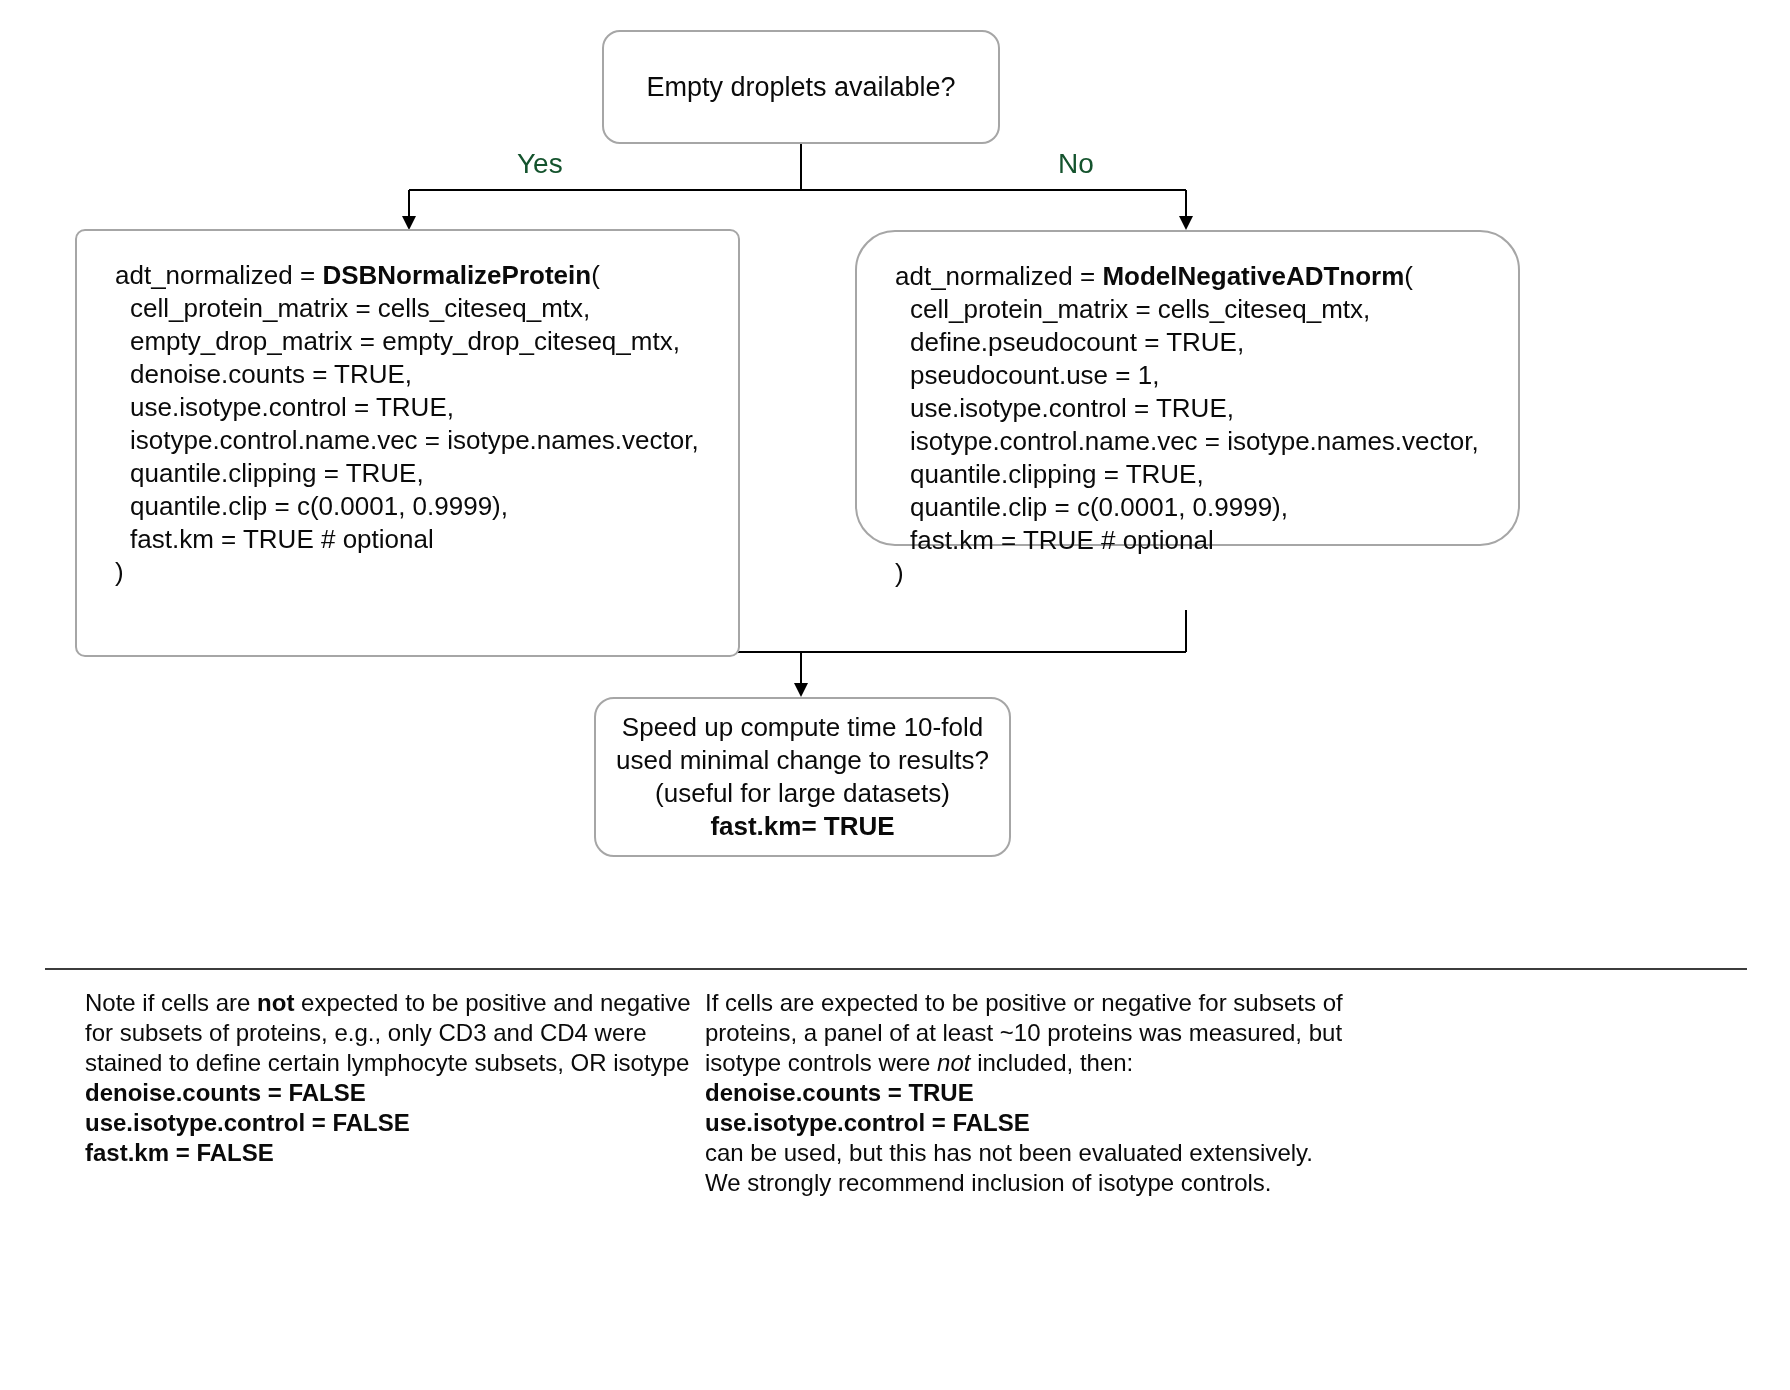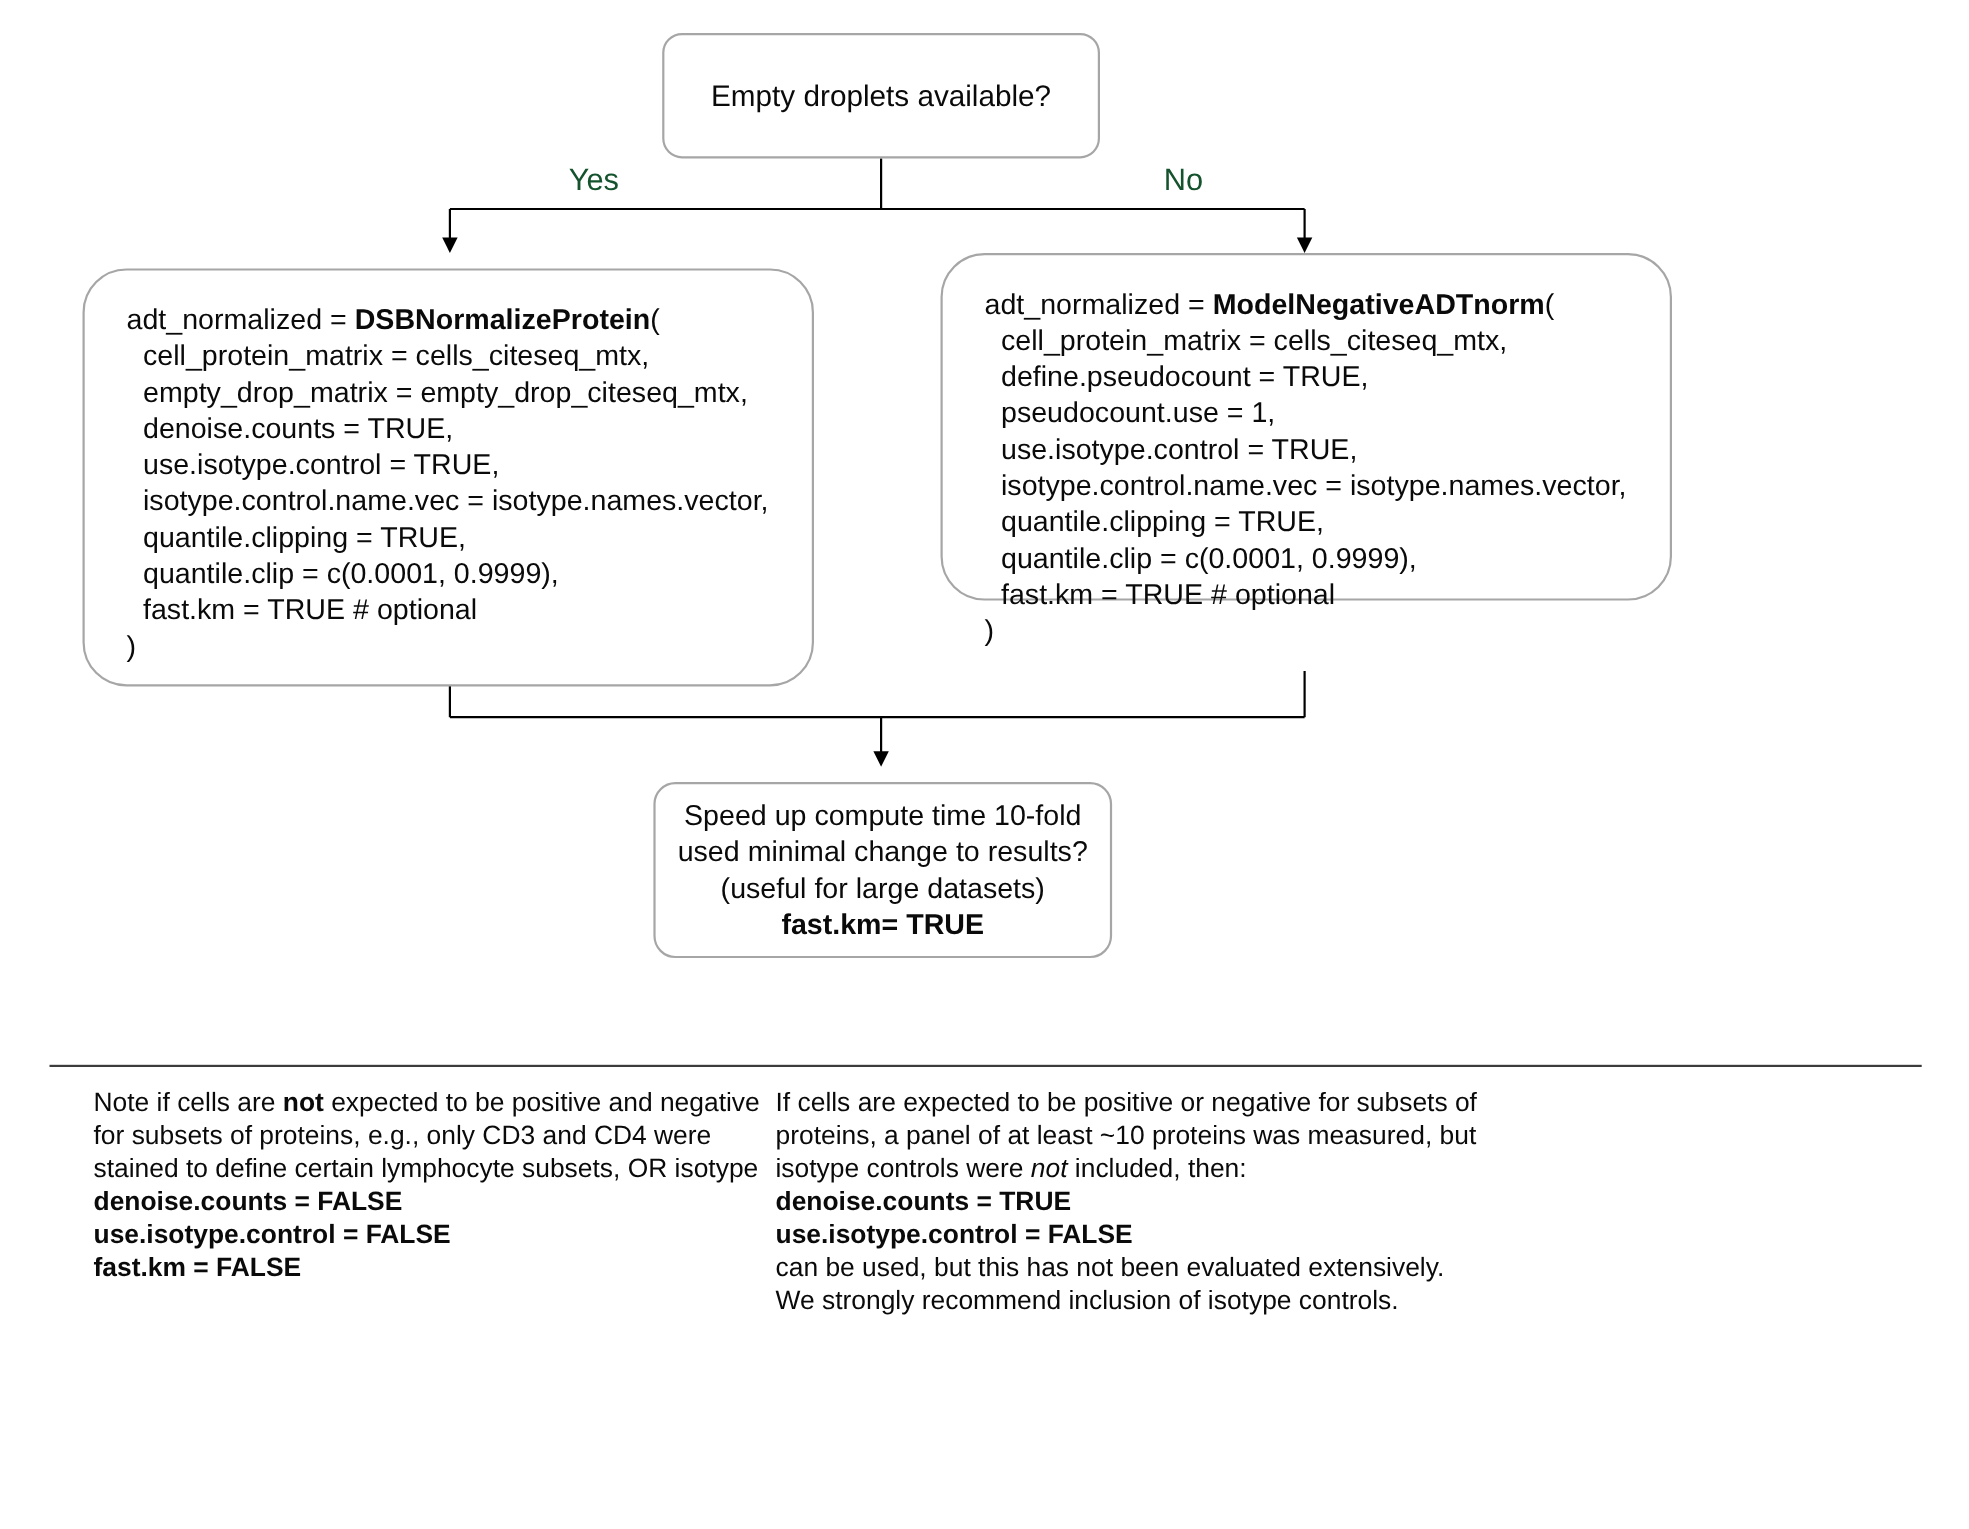--- a/index.html
+++ b/index.html
@@ -8,27 +8,27 @@
     position:relative; width:1790px; height:1390px; background:#ffffff;
     font-family:"Liberation Sans", sans-serif; color:#0a0a0a; overflow:hidden;
   }
   .connectors { position:absolute; left:0; top:0; width:1790px; height:1390px; pointer-events:none; }
   .box { position:absolute; background:#fff; border:2px solid #a6a6a6; }
   .decision {
     left:602px; top:30px; width:398px; height:114px; border-radius:18px;
     display:flex; align-items:center; justify-content:center; font-size:27px;
   }
   .code-box { border-radius:40px; padding:28px 18px 0 38px; font-size:26px; line-height:33px; }
-  .code-left  { left:75px;  top:244px; width:665px; height:380px; }
+  .code-left  { left:75px;  top:229px; width:665px; height:428px;border-radius:10px; }
   .code-right { left:855px; top:230px; width:665px; height:316px; }
   .code-line.arg { padding-left:15px; }
   .end-box {
     left:594px; top:697px; width:417px; height:160px; border-radius:20px;
     display:flex; flex-direction:column; align-items:center; justify-content:center;
-    font-size:26px; line-height:33px; text-align:center;margin-top:14px;
+    font-size:26px; line-height:33px; text-align:center;
   }
   .branch-label { position:absolute; font-size:28px; color:#14532d; }
   .branch-yes { left:517px; top:148px; }
   .branch-no  { left:1058px; top:148px; }
   .b { font-weight:bold; }
   .i { font-style:italic; }
   .divider { position:absolute; left:45px; top:968px; width:1702px; height:0; border-top:2px solid #3c3c3c; }
   .note { position:absolute; font-size:24px; line-height:30px; color:#0a0a0a; }
   .note-left  { left:45px;  top:988px;margin-left:40px; }
   .note-right { left:705px; top:988px; }

